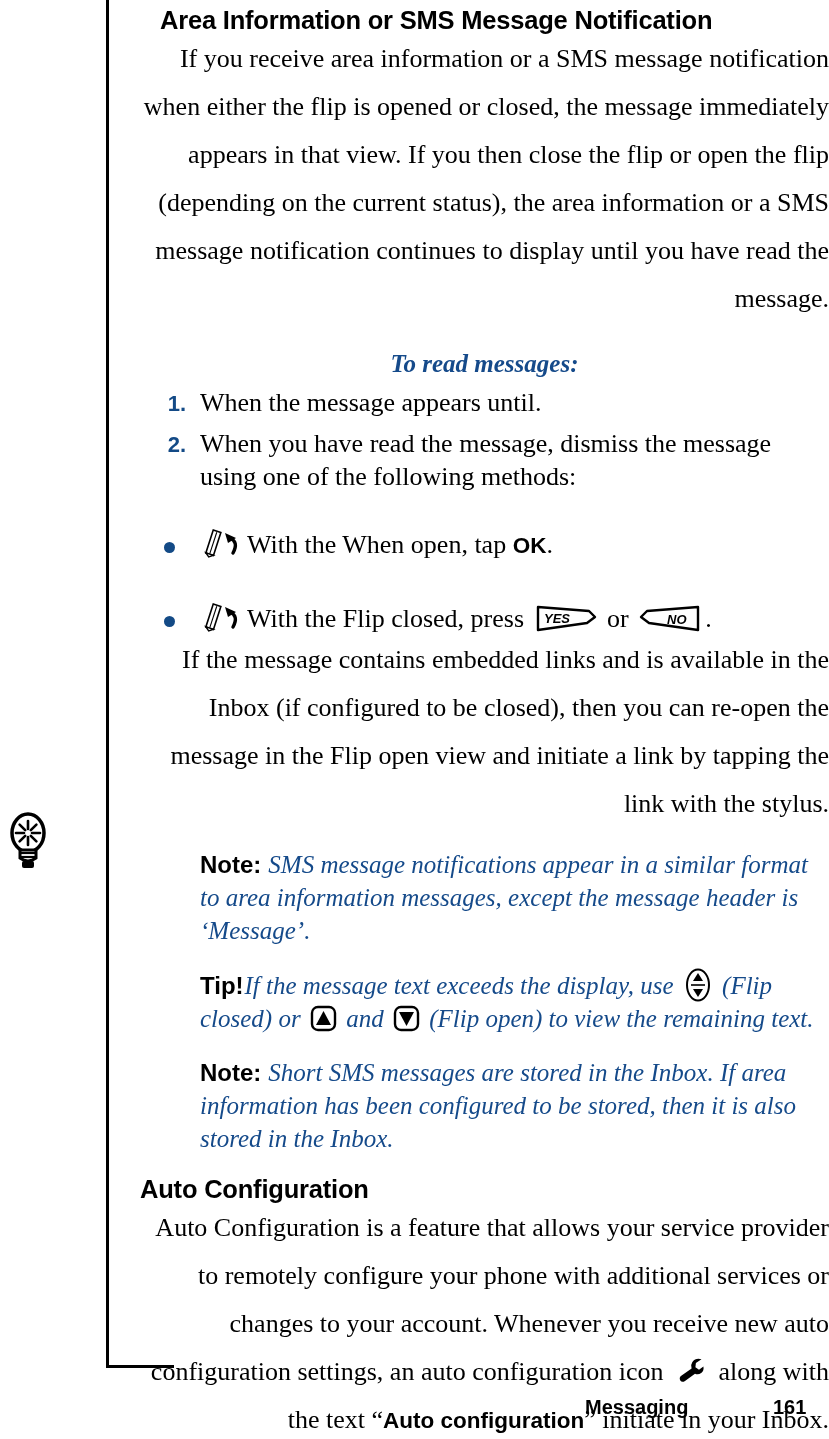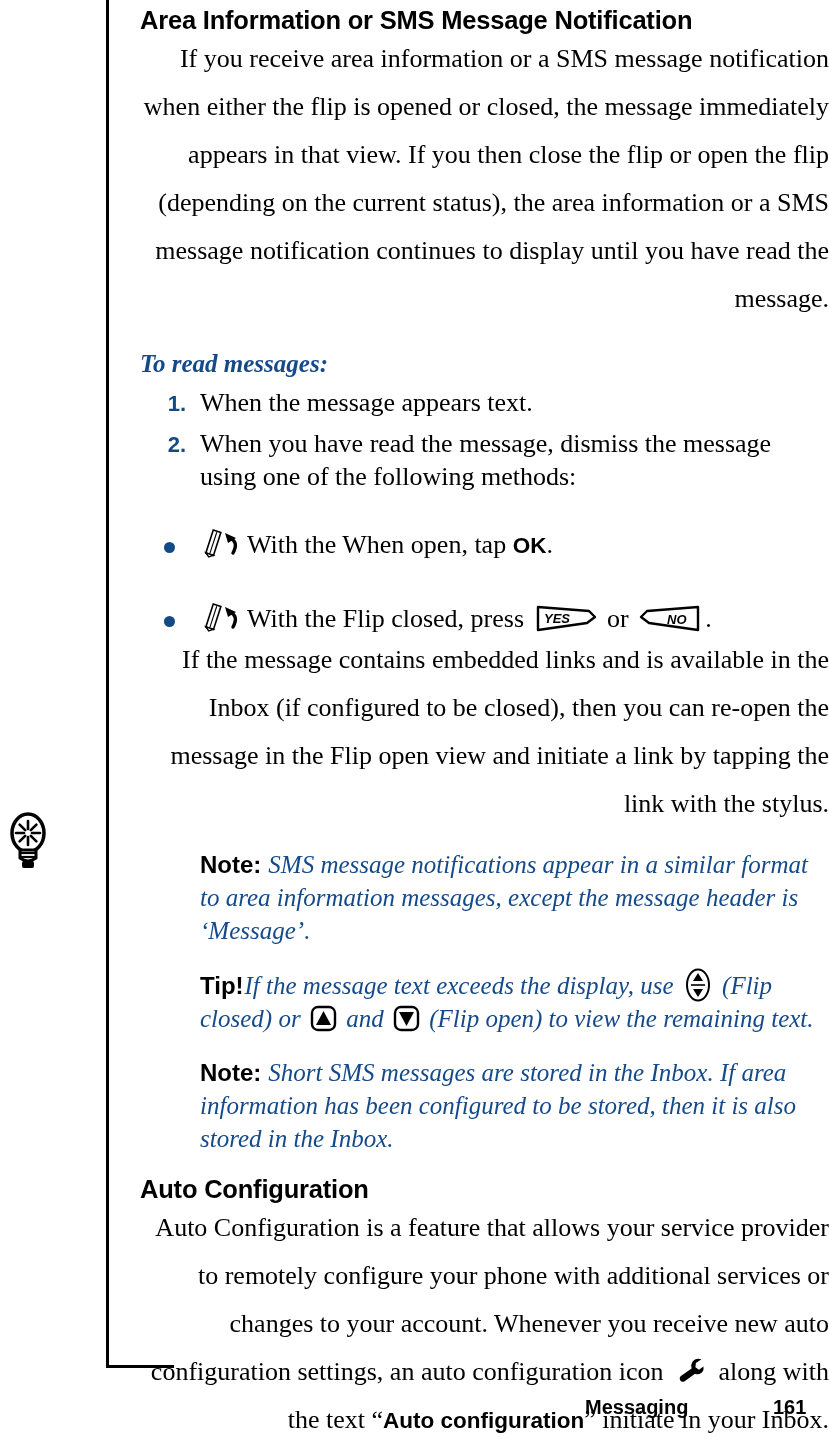--- a/index.html
+++ b/index.html
@@ -55,21 +55,21 @@
   h2.section-heading {
     font-family: "Liberation Sans", sans-serif;
     font-weight: bold;
     font-size: 25.5px;
     line-height: 30px;
     letter-spacing: -0.2px;
     margin: 0;
     padding: 0;
     color: #000000;
   }
-  #heading-area-information { margin-top: 5px; }
+  #heading-area-information { margin-top: 5px; margin-left: 20px; }
   #heading-auto-configuration { margin-top: 18px; }
 
   p.body-text {
     font-size: 26px;
     line-height: 48px;
     margin: 0;
     padding: 0;
     color: #000000;
     font-family: "Liberation Serif", serif;
     text-align: right;
@@ -77,20 +77,21 @@
 
   h3.blue-subhead {
     color: #154a8a;
     font-style: italic;
     font-weight: bold;
     font-size: 25px;
     line-height: 30px;
     margin: 0;
     padding: 0;
     font-family: "Liberation Serif", serif;
+    text-align: center;
   }
   #subhead-to-read-messages { margin-top: 26px; }
 
   
   ol.numbered-steps {
     list-style: none;
     margin: 4px 0 0 0;
     padding: 0;
   }
   ol.numbered-steps > li {
@@ -261,21 +262,21 @@
 
   <h2 class="section-heading" id="heading-area-information">Area Information or SMS Message Notification</h2>
 
   <p class="body-text">If you receive area information or a SMS message notification when either the flip is opened or closed, the message immediately appears in that view. If you then close the flip or open the flip (depending on the current status), the area information or a SMS message notification continues to display until you have read the message.</p>
 
   <h3 class="blue-subhead" id="subhead-to-read-messages">To read messages:</h3>
 
   <ol class="numbered-steps">
     <li>
       <span class="step-number">1.</span>
-      <span>When the message appears text.</span>
+      <span>When the message appears until.</span>
     </li>
     <li>
       <span class="step-number">2.</span>
       <span>When you have read the message, dismiss the message using one of the following methods:</span>
     </li>
   </ol>
 
   <ul class="bullet-steps">
 
     <li style="margin-top:34px;">

